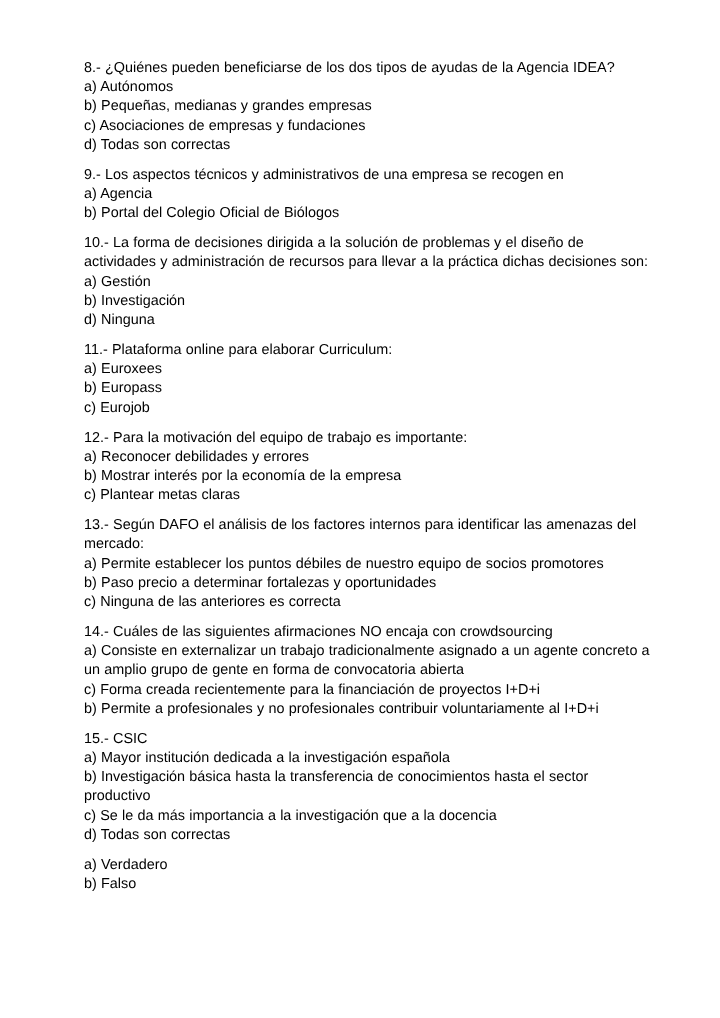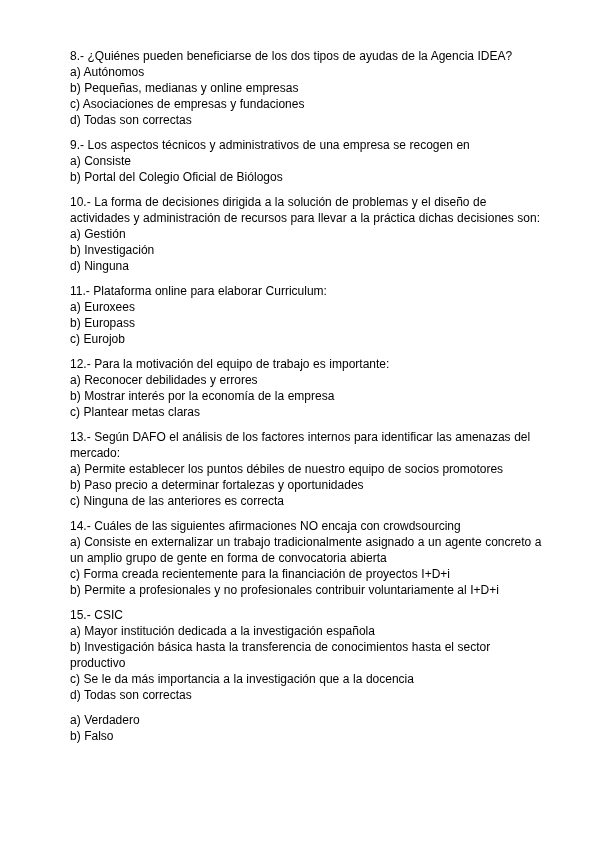--- a/index.html
+++ b/index.html
@@ -33,28 +33,28 @@
   }
 </style>
 </head>
 <body>
 
 <div class="page">
 
   <section class="q-block">
     <div class="q-line">8.- ¿Quiénes pueden beneficiarse de los dos tipos de ayudas de la Agencia IDEA?</div>
     <div class="q-line">a) Autónomos</div>
-    <div class="q-line">b) Pequeñas, medianas y online empresas</div>
+    <div class="q-line">b) Pequeñas, medianas y grandes empresas</div>
     <div class="q-line">c) Asociaciones de empresas y fundaciones</div>
     <div class="q-line">d) Todas son correctas</div>
   </section>
 
   <section class="q-block">
     <div class="q-line">9.- Los aspectos técnicos y administrativos de una empresa se recogen en</div>
-    <div class="q-line">a) Consiste</div>
+    <div class="q-line">a) Agencia</div>
     <div class="q-line">b) Portal del Colegio Oficial de Biólogos</div>
   </section>
 
   <section class="q-block">
     <div class="q-line">10.- La forma de decisiones dirigida a la solución de problemas y el diseño de actividades y administración de recursos para llevar a la práctica dichas decisiones son:</div>
     <div class="q-line">a) Gestión</div>
     <div class="q-line">b) Investigación</div>
     <div class="q-line">d) Ninguna</div>
   </section>
 

